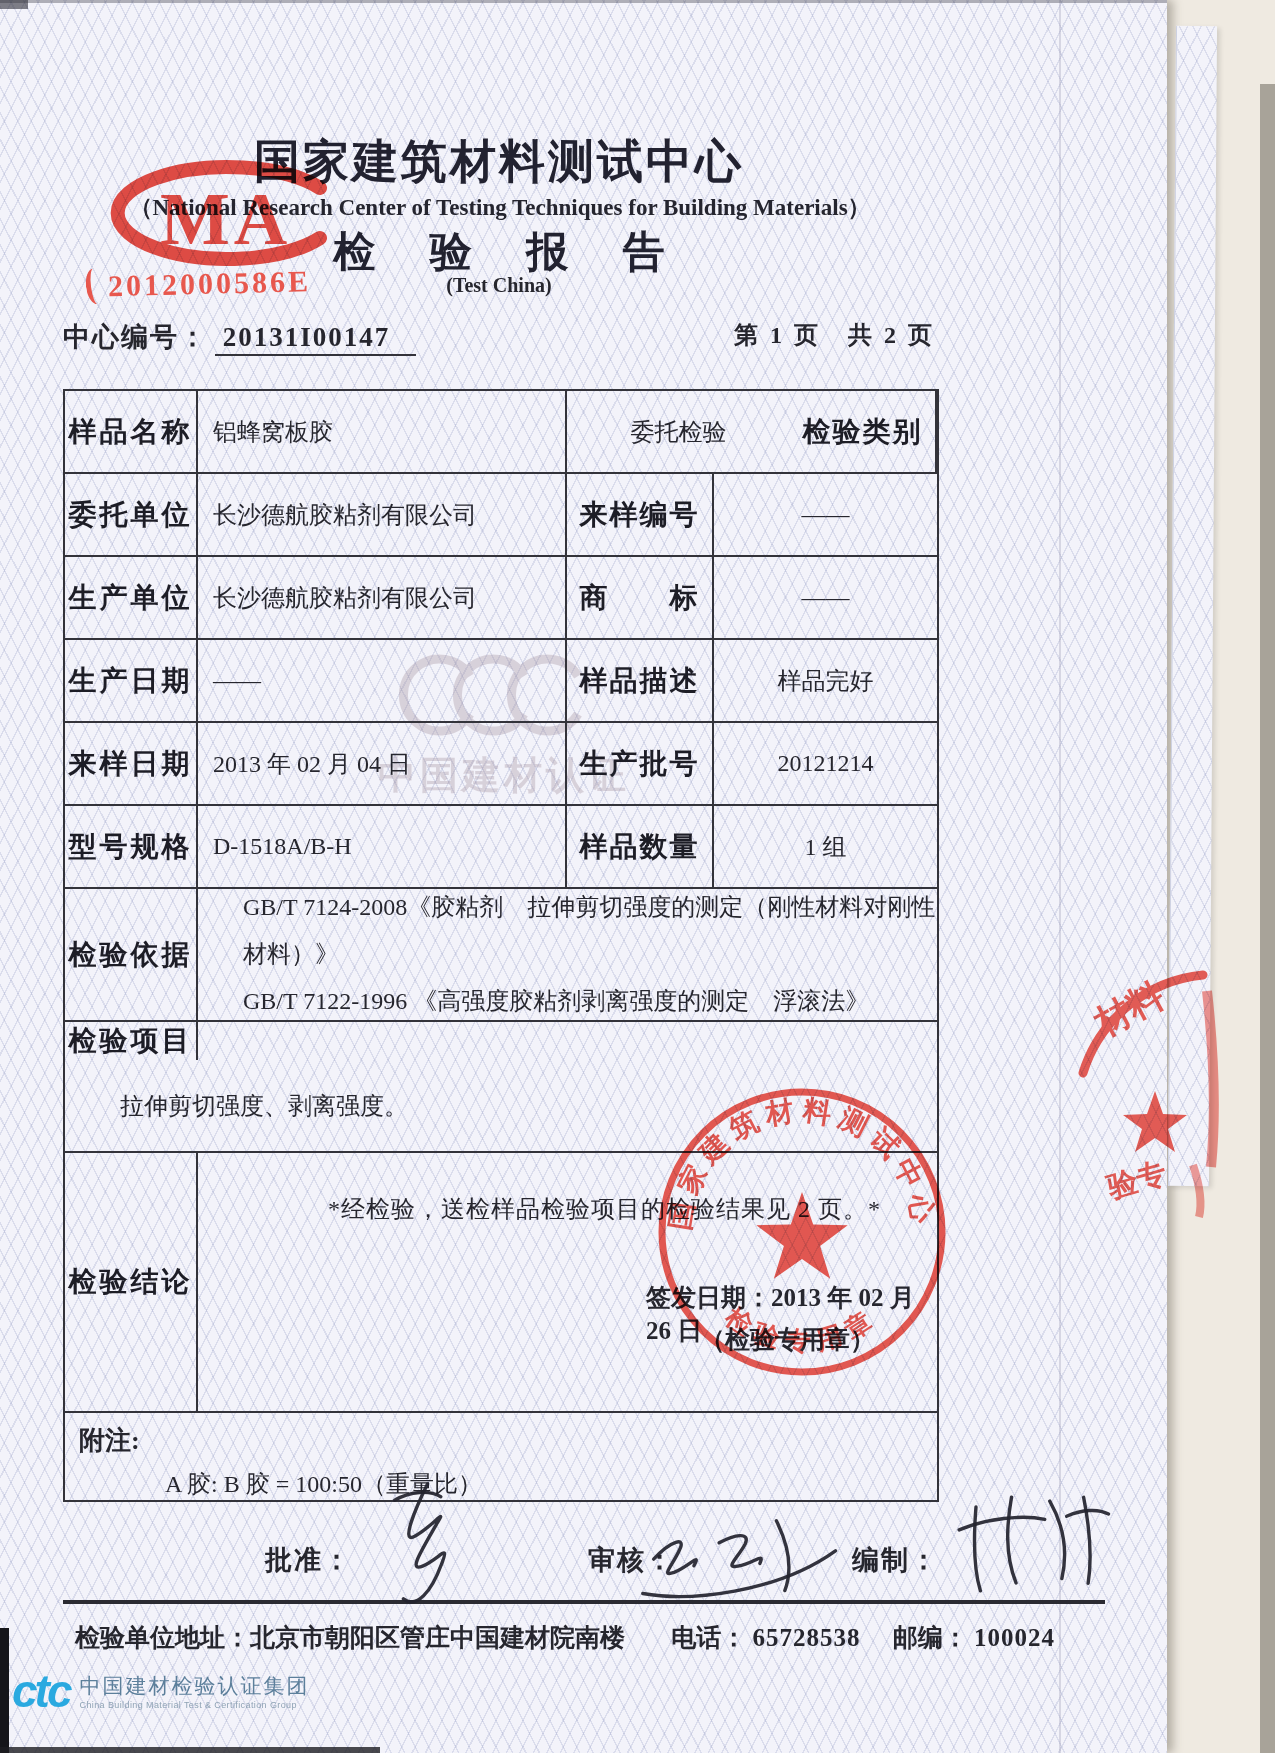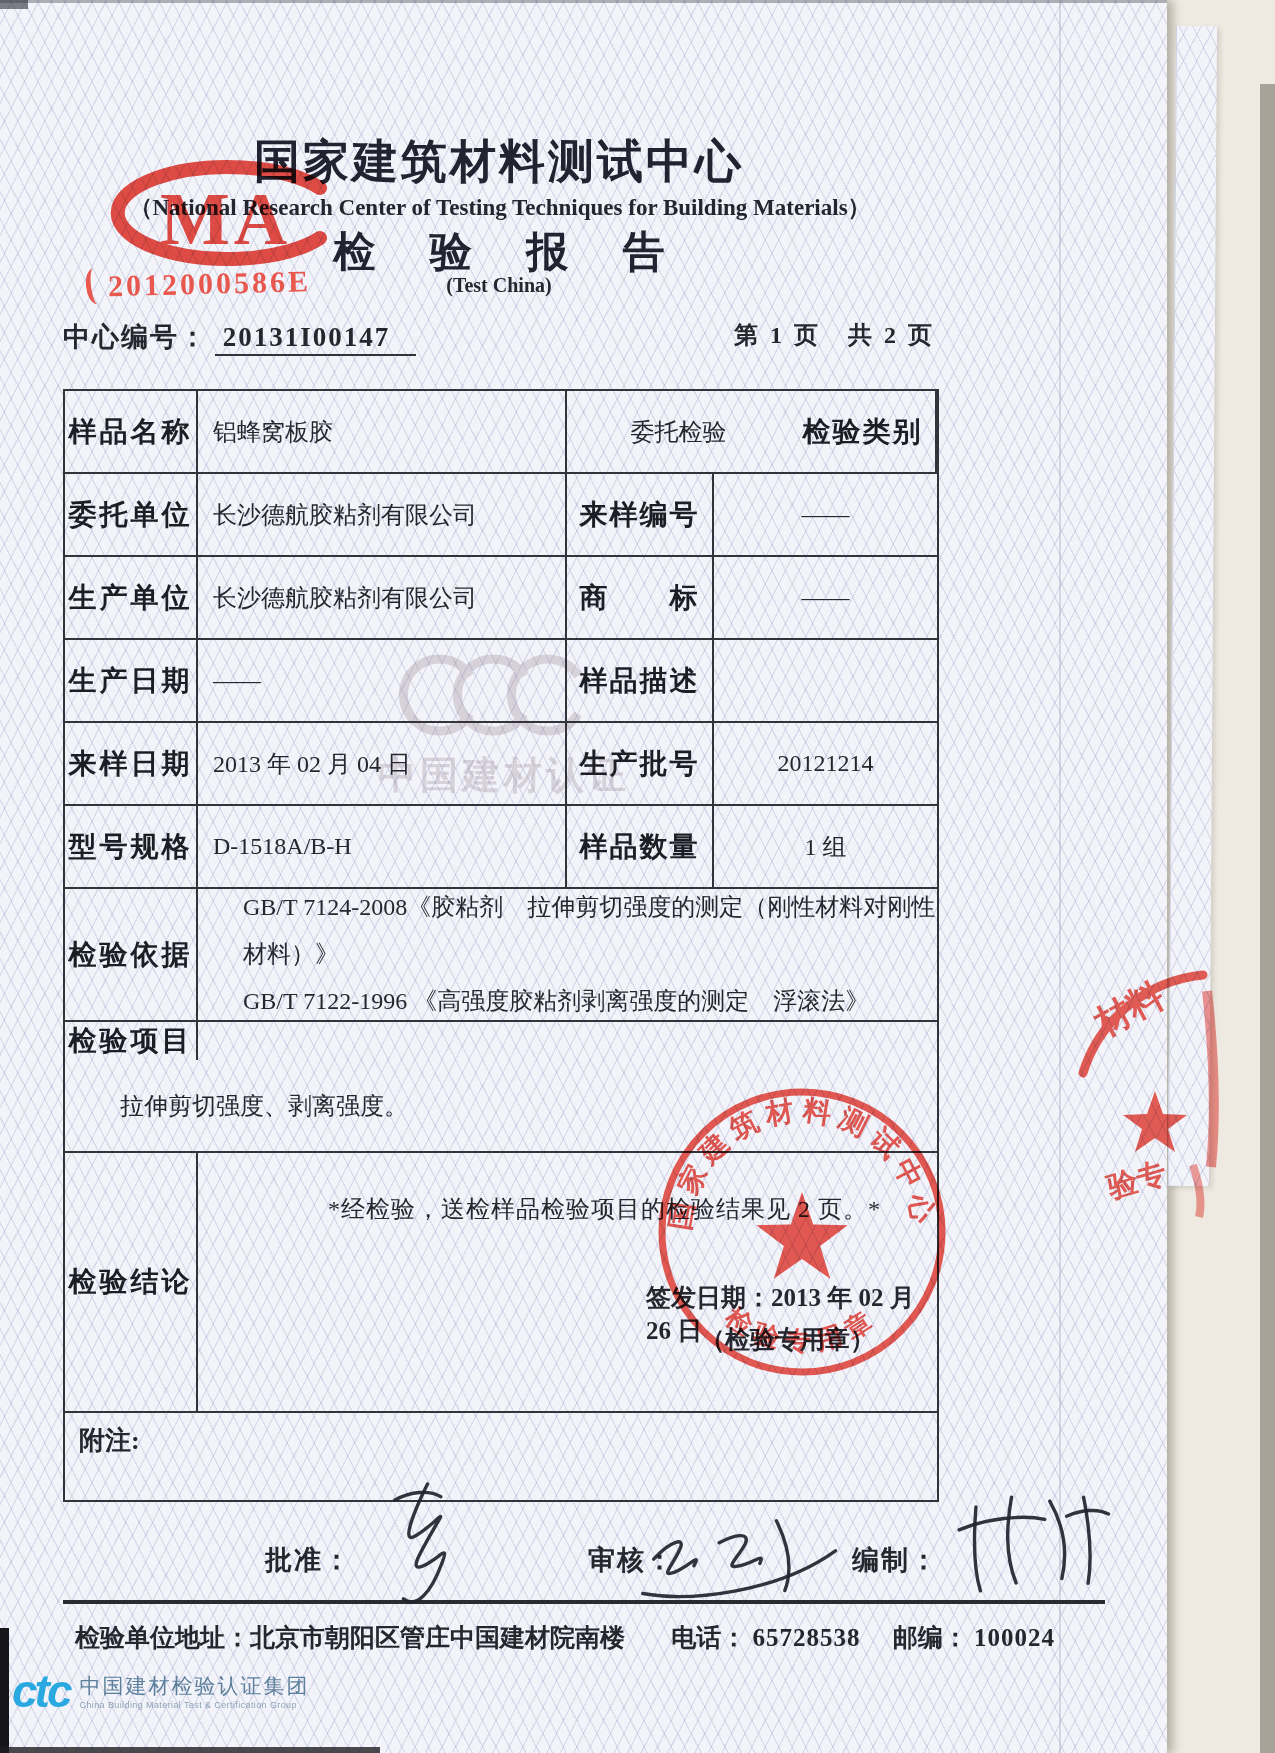--- a/index.html
+++ b/index.html
@@ -144,20 +144,21 @@
     <div class="trow h-info">
       <div class="c lbl">生产单位</div>
       <div class="c v1">长沙德航胶粘剂有限公司</div>
       <div class="c l2">商　　标</div>
       <div class="c v2">——</div>
     </div>
     <div class="trow h-info">
       <div class="c lbl">生产日期</div>
       <div class="c v1">——</div>
       <div class="c l2">样品描述</div>
+      <div class="c v2">样品完好</div>
     </div>
     <div class="trow h-info">
       <div class="c lbl">来样日期</div>
       <div class="c v1">2013 年 02 月 04 日</div>
       <div class="c l2">生产批号</div>
       <div class="c v2">20121214</div>
     </div>
     <div class="trow h-info">
       <div class="c lbl">型号规格</div>
       <div class="c v1">D-1518A/B-H</div>
@@ -183,20 +184,21 @@
       <div class="concl-content">
         <div class="concl-result">*经检验，送检样品检验项目的检验结果见 2 页。*</div>
         <div class="concl-issue">签发日期：2013 年 02 月 26 日</div>
         <div class="concl-seal">（检验专用章）</div>
       </div>
     </div>
 
     <div class="trow h-note">
       <div class="note-cell">
         <div class="note-label">附注:</div>
+        <div class="note-value">A 胶: B 胶 = 100:50（重量比）</div>
       </div>
     </div>
   </div>
 
   <svg class="stamp-round" viewBox="0 0 300 300">
     <defs>
       <path id="arcTop" d="M 38 150 A 112 112 0 0 1 262 150"></path>
       <path id="arcBot" d="M 32 150 A 118 118 0 0 0 268 150"></path>
     </defs>
     <circle cx="150" cy="150" r="140" fill="none" stroke="#e8372c" stroke-width="7"></circle>

